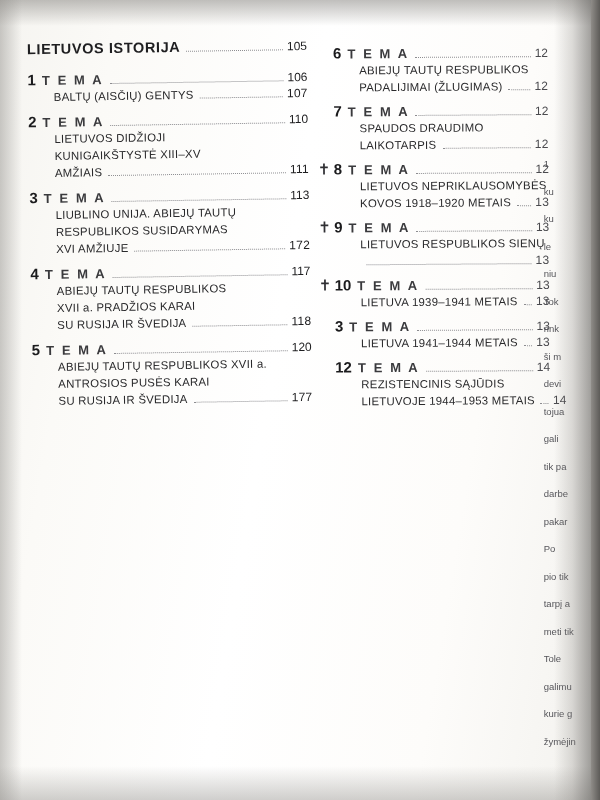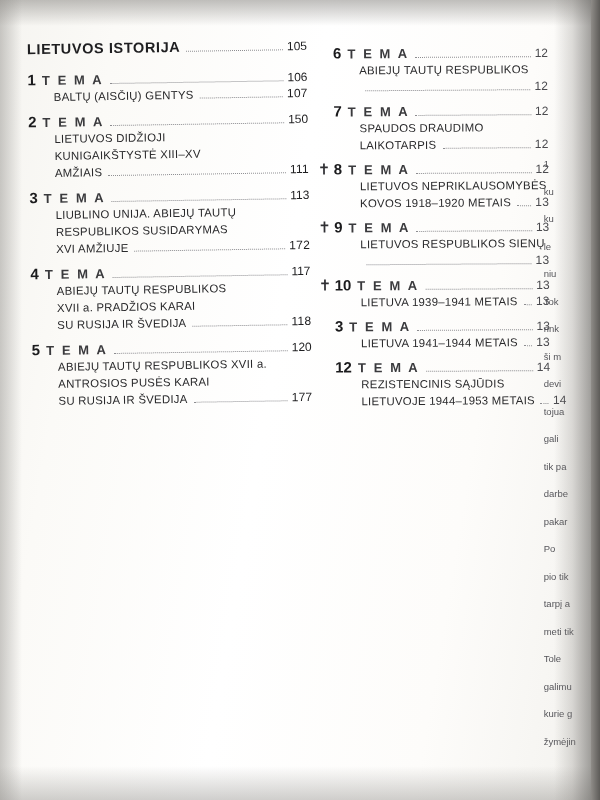--- a/index.html
+++ b/index.html
@@ -226,21 +226,21 @@
             <span class="pg">107</span>
           </div>
         </div>
       </div>
 
       <div class="entry">
         <div class="entry-head">
           <span class="num">2</span>
           <span class="tema">T E M A</span>
           <span class="dots"></span>
-          <span class="pg">150</span>
+          <span class="pg">110</span>
         </div>
         <div class="entry-lines">
           <div class="line no-dots">
             <span class="txt">LIETUVOS DIDŽIOJI</span>
 
             <span class="pg"></span>
           </div>
           <div class="line no-dots">
             <span class="txt">KUNIGAIKŠTYSTĖ XIII–XV</span>
 
@@ -342,20 +342,21 @@
           <span class="num">6</span>
           <span class="tema">T E M A</span>
           <span class="dots"></span>
           <span class="pg pg-faint">12</span>
         </div>
         <div class="entry-lines">
           <div class="line no-dots">
             <span class="txt">ABIEJŲ TAUTŲ RESPUBLIKOS</span>
           </div>
           <div class="line">
+            <span class="txt">PADALIJIMAI (ŽLUGIMAS)</span>
             <span class="dots"></span>
             <span class="pg pg-faint">12</span>
           </div>
         </div>
       </div>
 
       <div class="entry-right">
         <span class="mark"></span>
         <div class="entry-head">
           <span class="num">7</span>

